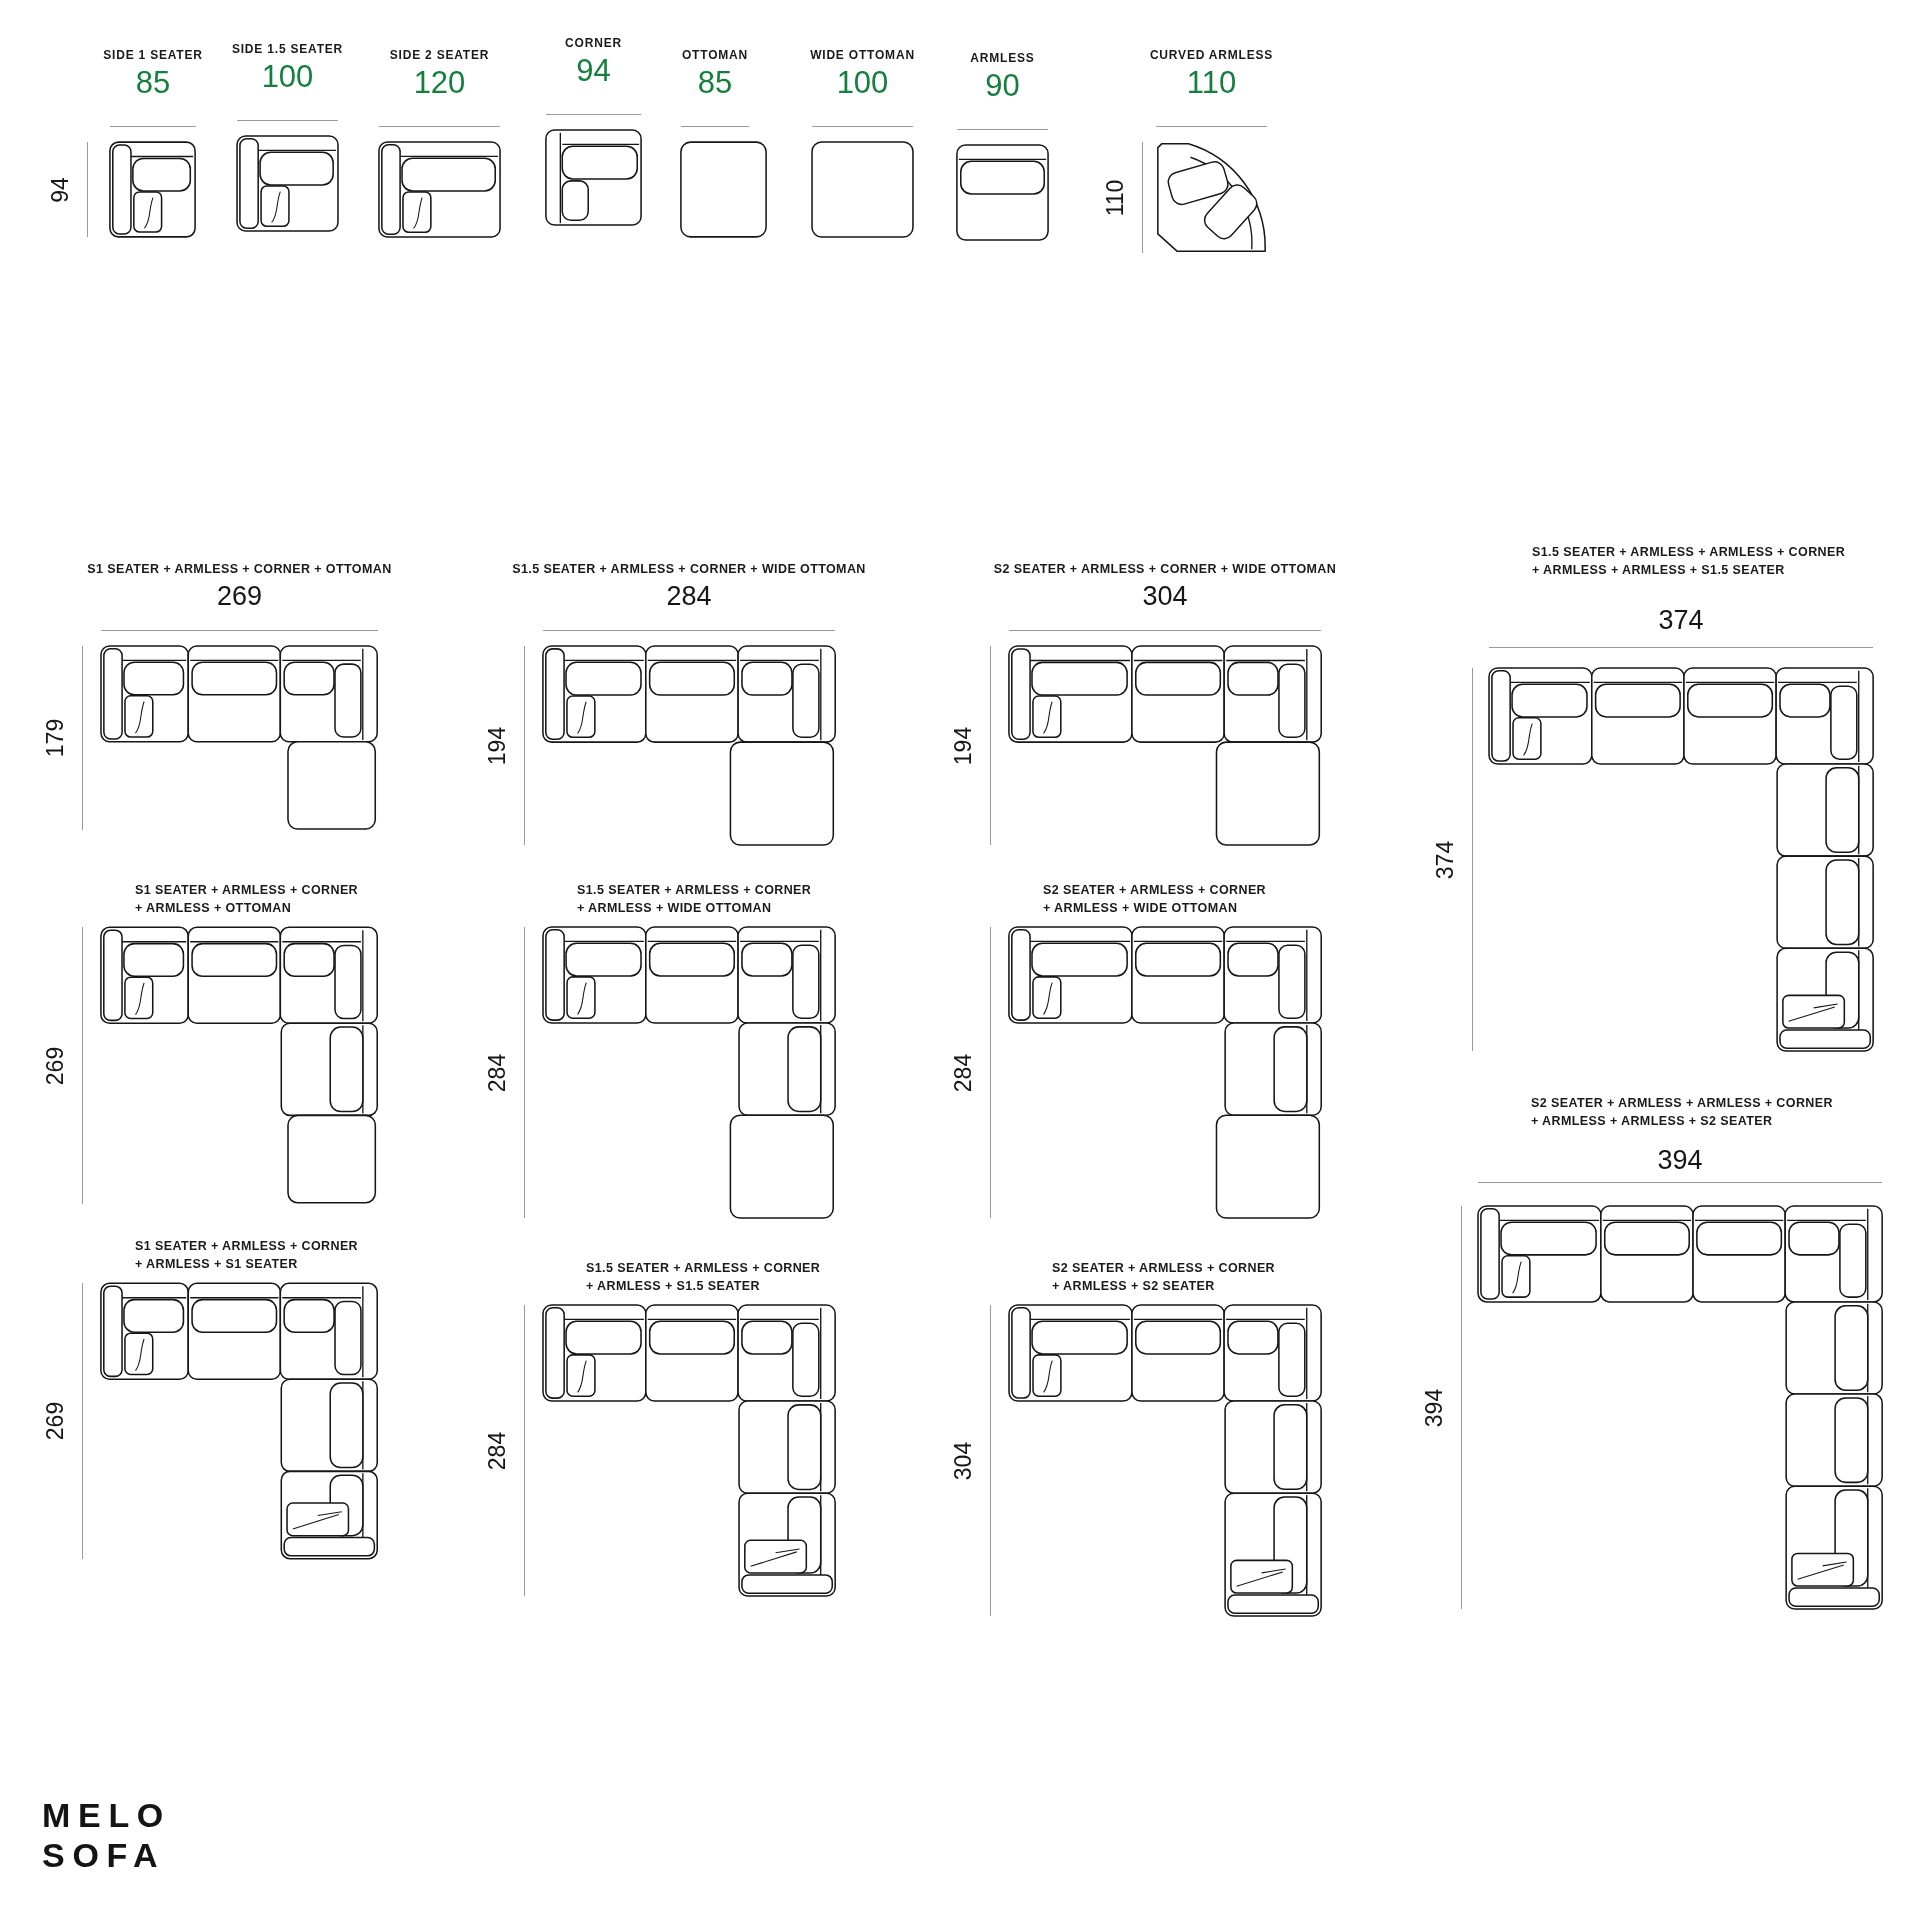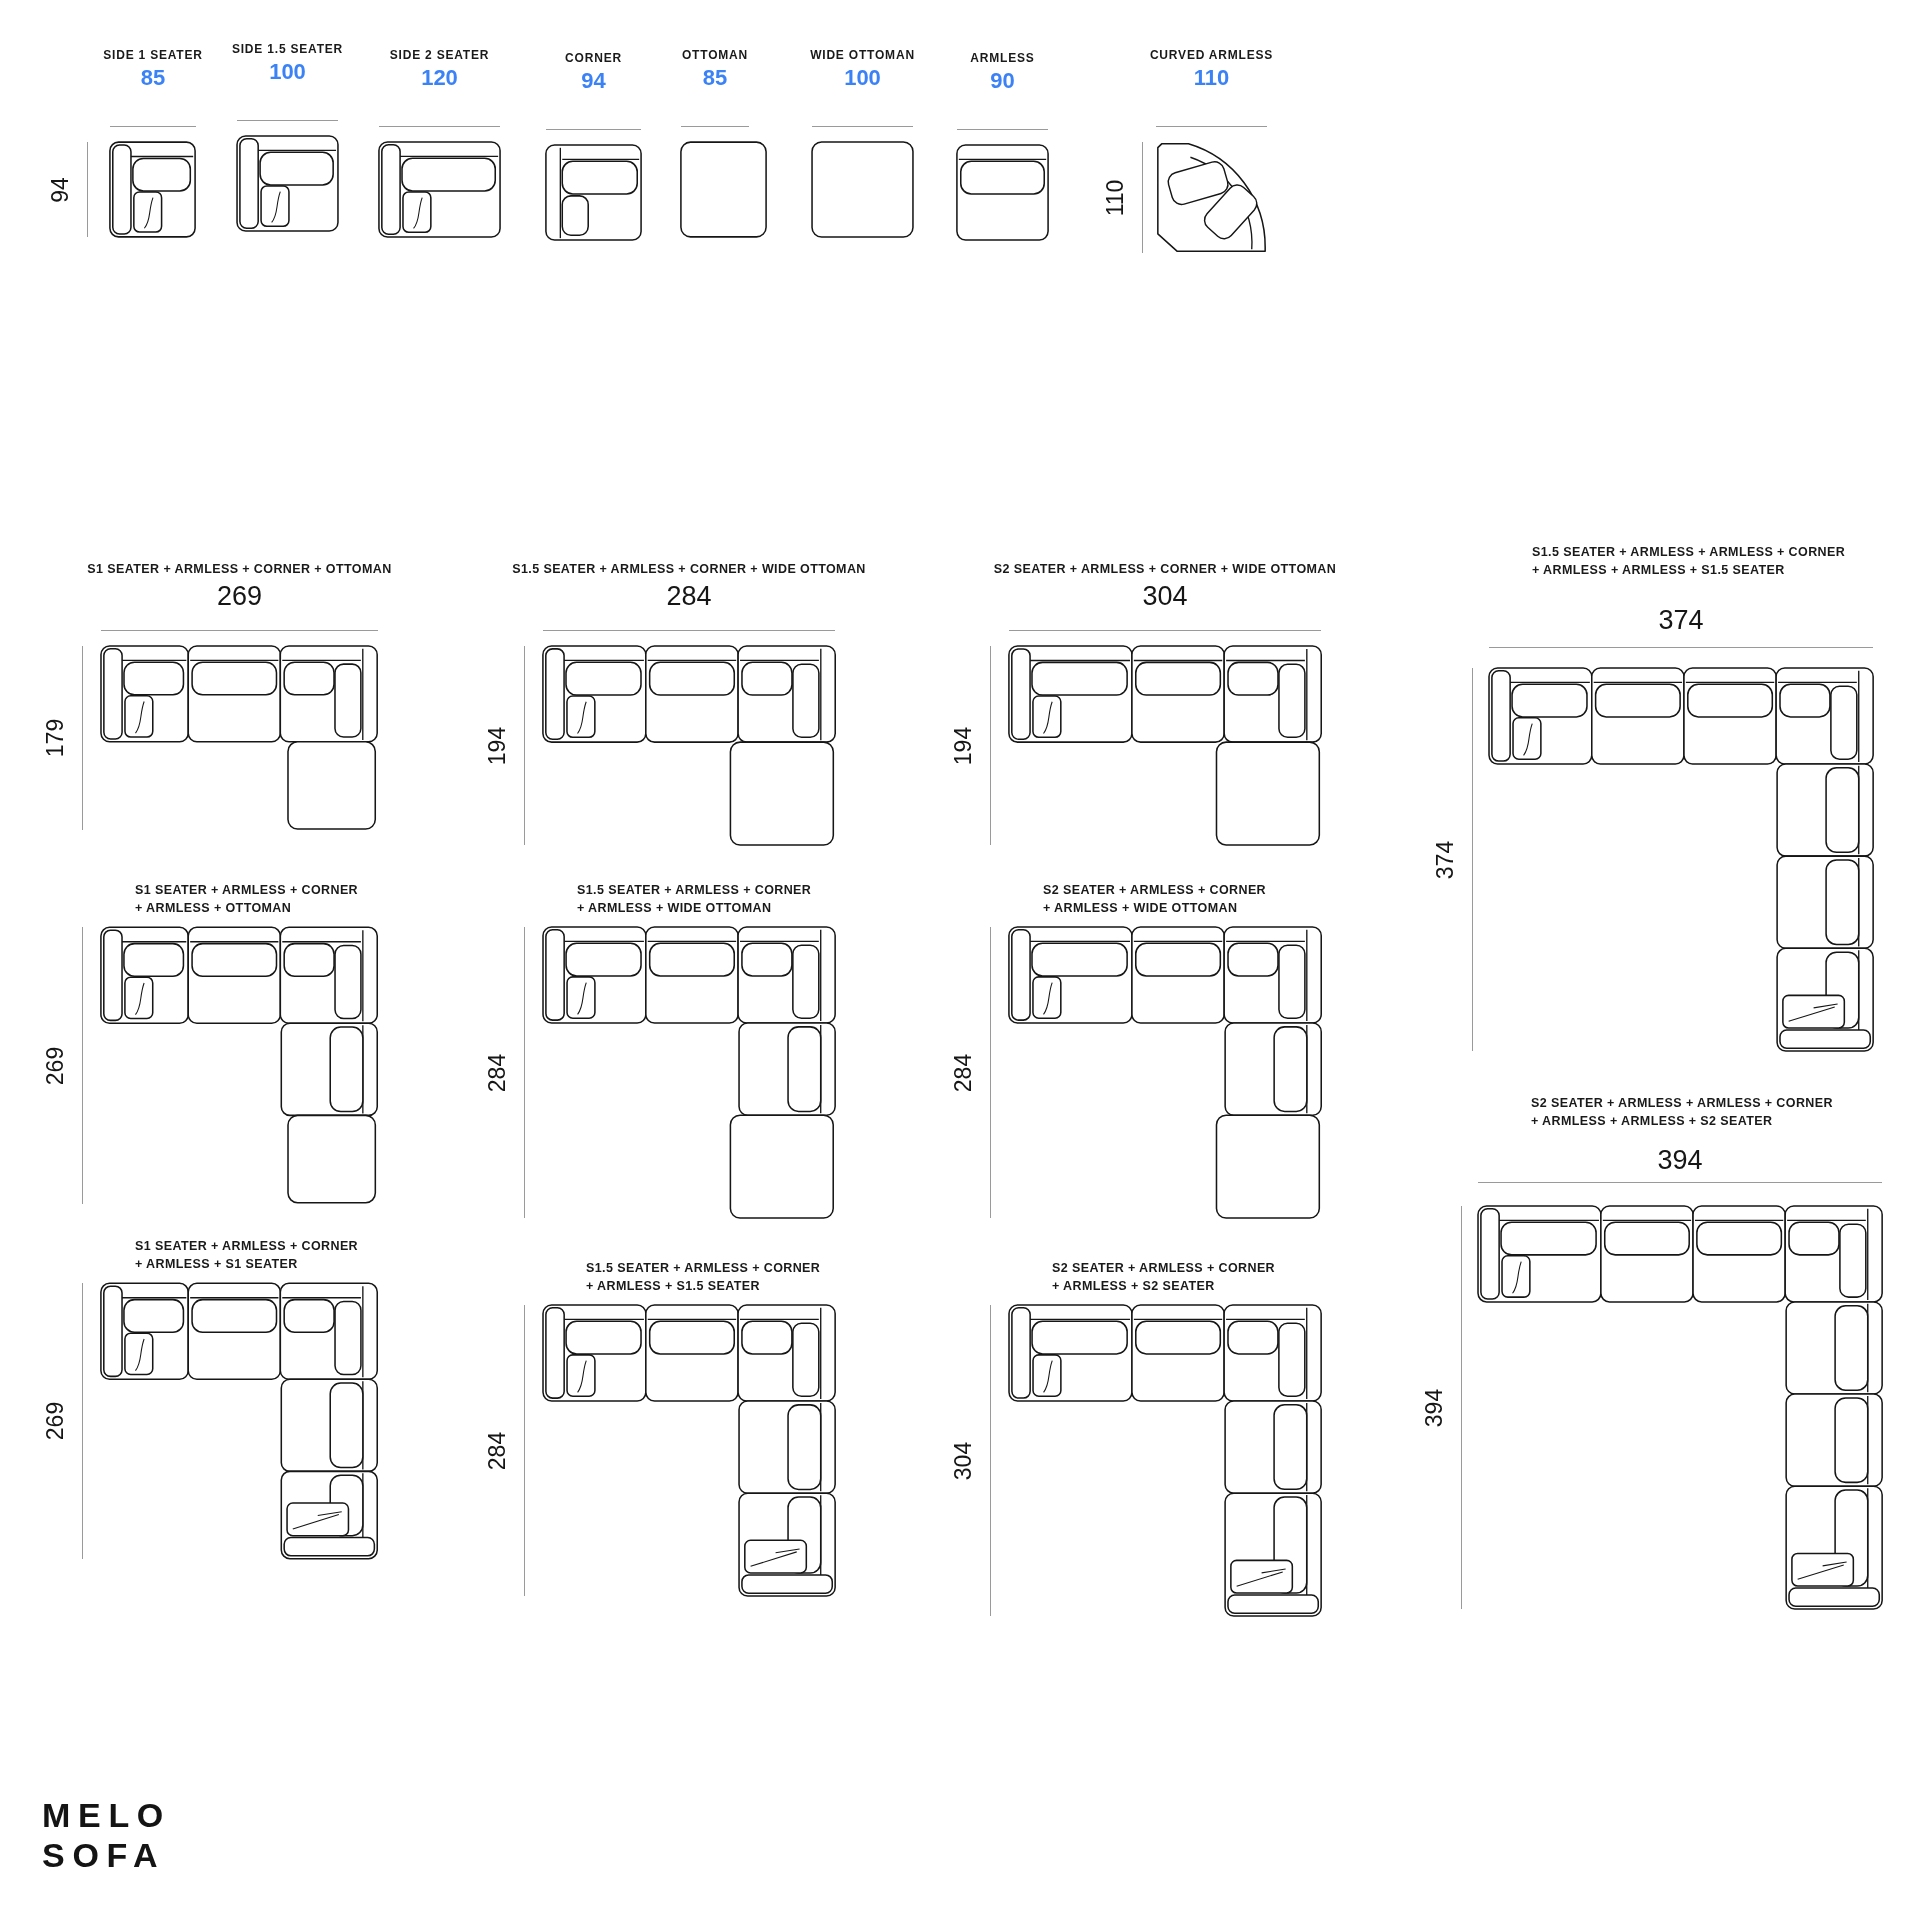--- a/index.html
+++ b/index.html
@@ -2,21 +2,21 @@
 <html><head>
 <meta charset="utf-8">
 <style>
   html,body{margin:0;padding:0;background:#fff;}
   .sheet{position:relative;width:1922px;height:1921px;background:#fff;overflow:hidden;
          font-family:"Liberation Sans","DejaVu Sans",sans-serif;color:#161616;}
   .mod,.cfg{position:absolute;}
   .mod-label{position:absolute;top:-94px;left:50%;transform:translateX(-50%);
              font-size:12px;font-weight:bold;letter-spacing:0.8px;white-space:nowrap;color:#1a1a1a;}
   .mod-num{position:absolute;top:-77px;left:50%;transform:translateX(-50%);
-           font-size:22px;font-weight:700;white-space:nowrap;color:#3b82f6;}
+           font-size:31px;font-weight:400;white-space:nowrap;color:#15803d;}
   .hdim{position:absolute;left:0;width:100%;height:1px;background:#9a9a9a;}
   .vdim{position:absolute;top:0;width:1px;background:#9a9a9a;}
   .vdim span{position:absolute;top:50%;left:-27px;transform:translate(-50%,-50%) rotate(-90deg);
              font-size:23px;color:#161616;white-space:nowrap;}
   .cfg-title{position:absolute;font-size:12.5px;font-weight:bold;letter-spacing:0.4px;
              line-height:1.45;white-space:nowrap;color:#1a1a1a;}
   .cfg-title span{display:block;}
   .cfg-title.center{left:50%;transform:translateX(-50%);text-align:right;}
   .cfg-num{position:absolute;left:0;width:100%;text-align:center;font-size:27px;color:#161616;}
   svg.draw{position:absolute;left:-1.9px;top:-1.9px;display:block;}
@@ -72,21 +72,21 @@
           <rect x="0" y="0" width="126" height="99" rx="9" ry="9" fill="#fff" stroke="#161616" stroke-width="1.6"></rect>
           <rect x="3" y="3" width="19" height="93" rx="7" ry="7" fill="#fff" stroke="#161616" stroke-width="1.6"></rect>
           <line x1="22" y1="15" x2="124" y2="15" stroke="#161616" stroke-width="1.4"></line>
           <rect x="24" y="17" width="97" height="34" rx="11" ry="11" fill="#fff" stroke="#161616" stroke-width="1.6"></rect>
           <rect x="25" y="52" width="29" height="42" rx="6" ry="6" fill="#fff" stroke="#161616" stroke-width="1.6"></rect>
           <path d="M45,58 C40,72 43,82 36,90" fill="none" stroke="#161616" stroke-width="1.1"></path>
         </g>
       </svg>
   </div>
 
-  <div class="mod" style="left:546px;top:145px;width:95px;height:113px">
+  <div class="mod" style="left:546px;top:130px;width:95px;height:113px">
     <div class="mod-label">CORNER</div>
     <div class="mod-num">94</div>
     <div class="hdim" style="top:-16.3px"></div>
     <svg class="draw" viewBox="0 0 103 103" width="99" height="99">
         <g transform="translate(2,2)">
           <rect x="0" y="0" width="99" height="99" rx="9" ry="9" fill="#fff" stroke="#161616" stroke-width="1.6"></rect>
           <line x1="15" y1="3" x2="15" y2="97" stroke="#161616" stroke-width="1.4"></line>
           <line x1="17" y1="15" x2="97" y2="15" stroke="#161616" stroke-width="1.4"></line>
           <rect x="17" y="17" width="78" height="34" rx="11" ry="11" fill="#fff" stroke="#161616" stroke-width="1.6"></rect>
           <rect x="17" y="53" width="27" height="41" rx="9" ry="9" fill="#fff" stroke="#161616" stroke-width="1.6"></rect>

